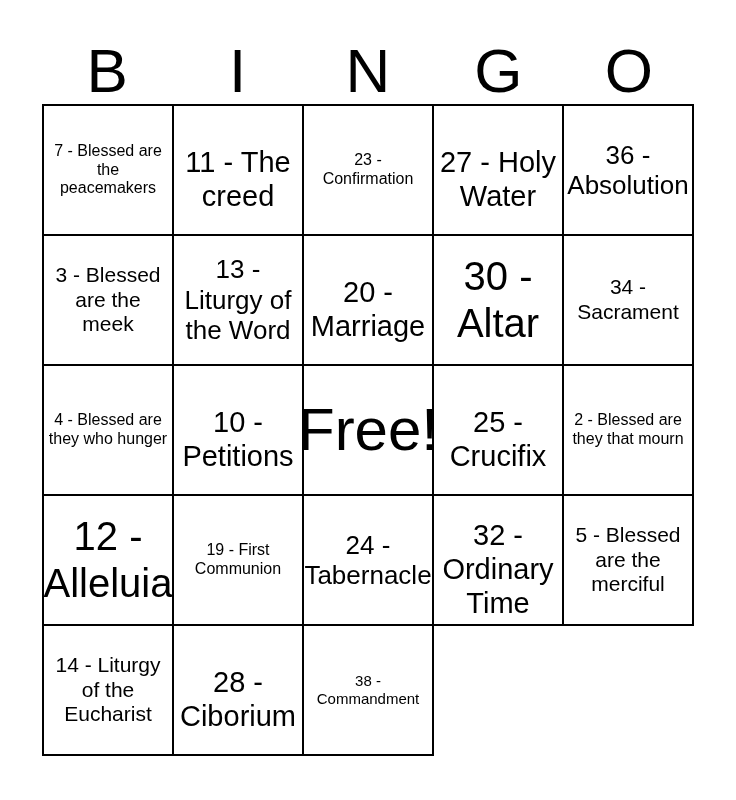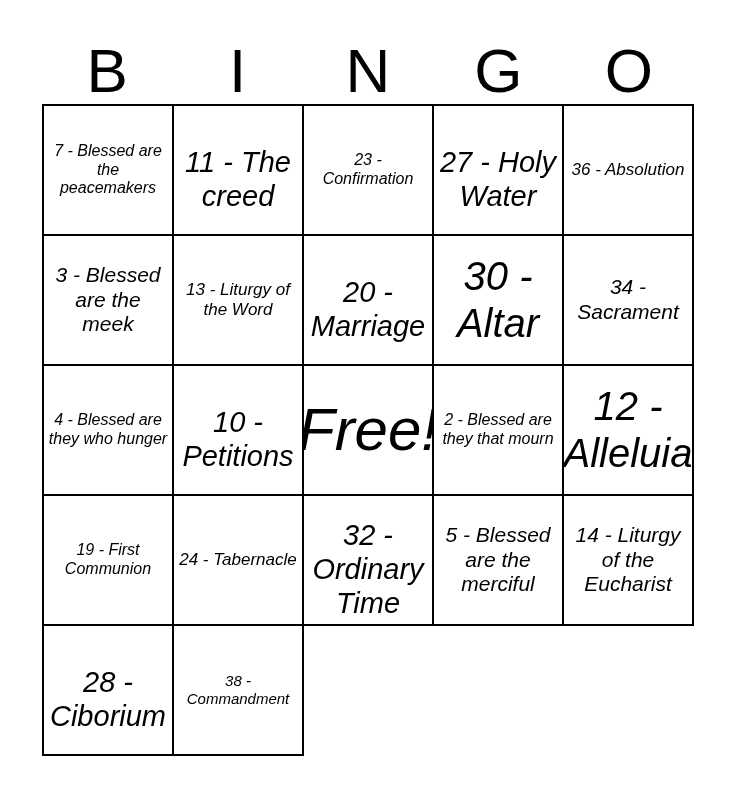--- a/index.html
+++ b/index.html
@@ -40,21 +40,20 @@
   }
 
   
   .grid {
     display: grid;
     grid-template-columns: repeat(5, 1fr);
     grid-template-rows: repeat(5, 130px);
     border-top: 2px solid #000;
     border-left: 2px solid #000;
     box-sizing: content-box;
-    font-style: italic;
   }
   .cell {
     border-right: 2px solid #000;
     border-bottom: 2px solid #000;
     display: flex;
     align-items: center;
     justify-content: center;
     text-align: center;
     box-sizing: border-box;
     padding: 2px 4px;
@@ -63,21 +62,21 @@
   .cell span {
     display: block;
     line-height: 1.17;
     word-wrap: break-word;
   }
 
   
   .fs-xl  { font-size: 60px; line-height: 1.05; }
   .fs-lg  { font-size: 40px; }
   .fs-md  { font-size: 29px; margin-top: 20px; }
-  .fs-sm  { font-size: 17px; }
+  .fs-sm  { font-size: 26px; }
   .fs-xs  { font-size: 21px; }
   .fs-xxs { font-size: 16px; }
   .fs-tiny{ font-size: 15px; }
 </style>
 </head>
 <body>
 
 <div class="card">
 
   <div class="header-row">
@@ -124,20 +123,23 @@
 
     <div class="cell">
         <span class="fs-xxs">4 - Blessed are they who hunger</span>
       </div>
     <div class="cell">
         <span class="fs-md">10 - Petitions</span>
       </div>
     <div class="cell">
         <span class="fs-xl">Free!</span>
       </div>
+    <div class="cell">
+        <span class="fs-md">25 - Crucifix</span>
+      </div>
 
     <div class="cell">
         <span class="fs-xxs">2 - Blessed are they that mourn</span>
       </div>
     <div class="cell">
         <span class="fs-lg">12 - Alleluia</span>
       </div>
     <div class="cell">
         <span class="fs-xxs">19 - First Communion</span>
       </div>

